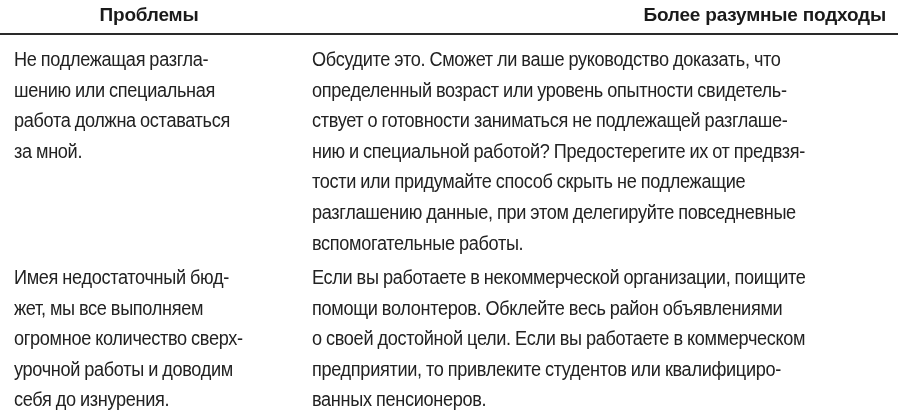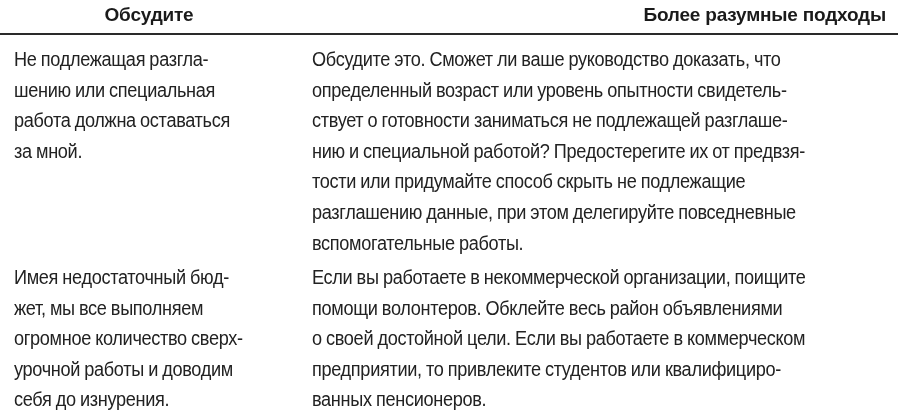--- a/index.html
+++ b/index.html
@@ -73,21 +73,21 @@
     .line {
       display: block;
       white-space: nowrap;
     }
   </style>
 </head>
 <body>
 
 <div class="table">
   <div class="header">
-    <div class="th th-left">Обсудите</div>
+    <div class="th th-left">Проблемы</div>
     <div class="th th-right">Более разумные подходы</div>
   </div>
 
   <div class="row" style="top:44px;">
     <div class="cell cell-left">
       <span class="line">Не подлежащая разгла-</span>
       <span class="line">шению или специальная</span>
       <span class="line">работа должна оставаться</span>
       <span class="line">за мной.</span>
     </div>

